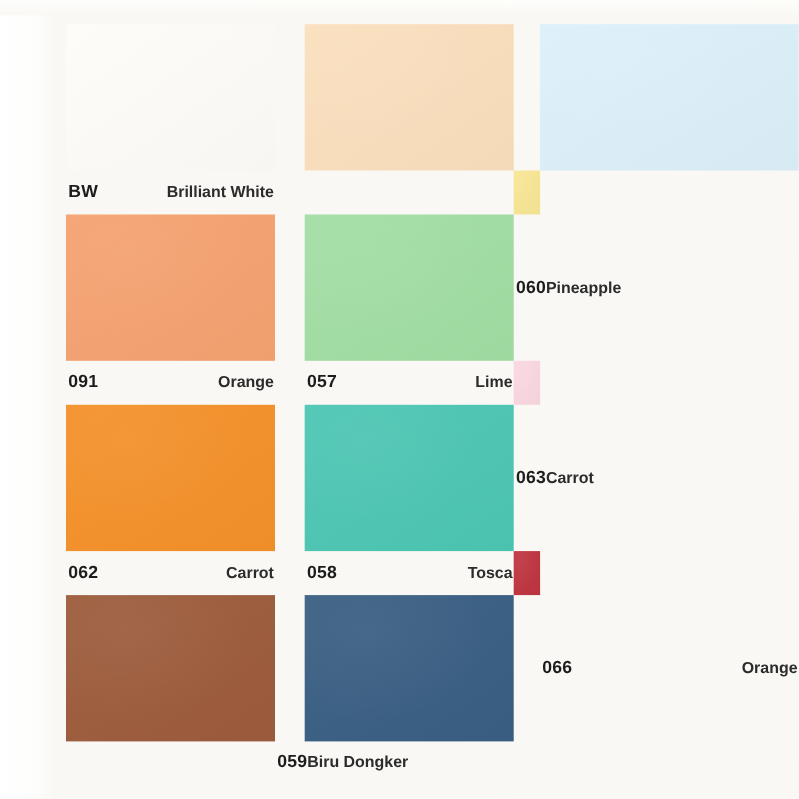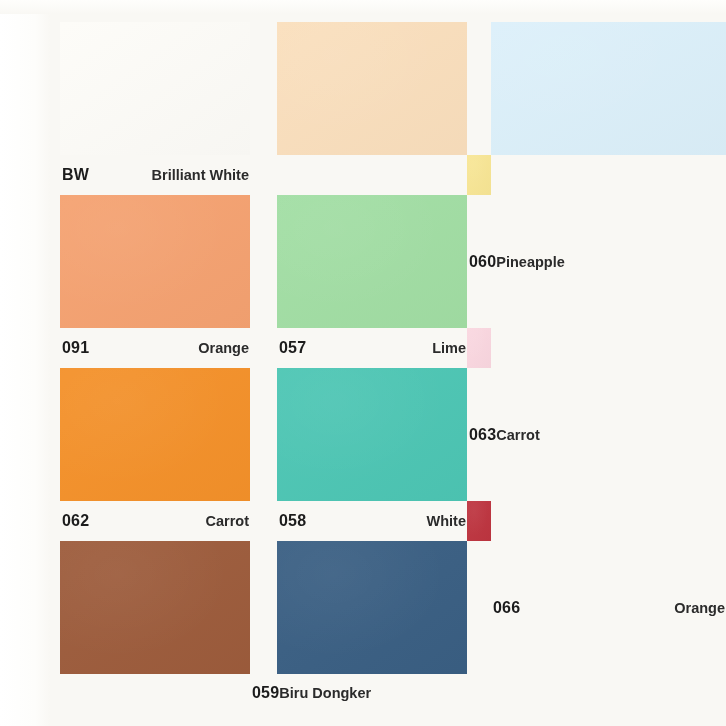--- a/index.html
+++ b/index.html
@@ -153,21 +153,21 @@
       <span class="name">Carrot</span>
     </div>
     <div class="gap"></div>
     <div class="label-row">
       <span class="code">062</span>
       <span class="name">Carrot</span>
     </div>
     <div class="gap"></div>
     <div class="label-row">
       <span class="code">058</span>
-      <span class="name">White</span>
+      <span class="name">Tosca</span>
     </div>
 
     <div class="swatch" style="background-color: rgb(190, 53, 64);"></div>
     <div class="gap"></div>
     <div class="swatch" style="background-color: rgb(157, 92, 60);"></div>
     <div class="gap"></div>
     <div class="swatch" style="background-color: rgb(58, 95, 131);"></div>
 
     <div class="gap"></div>
     <div class="label-row">

